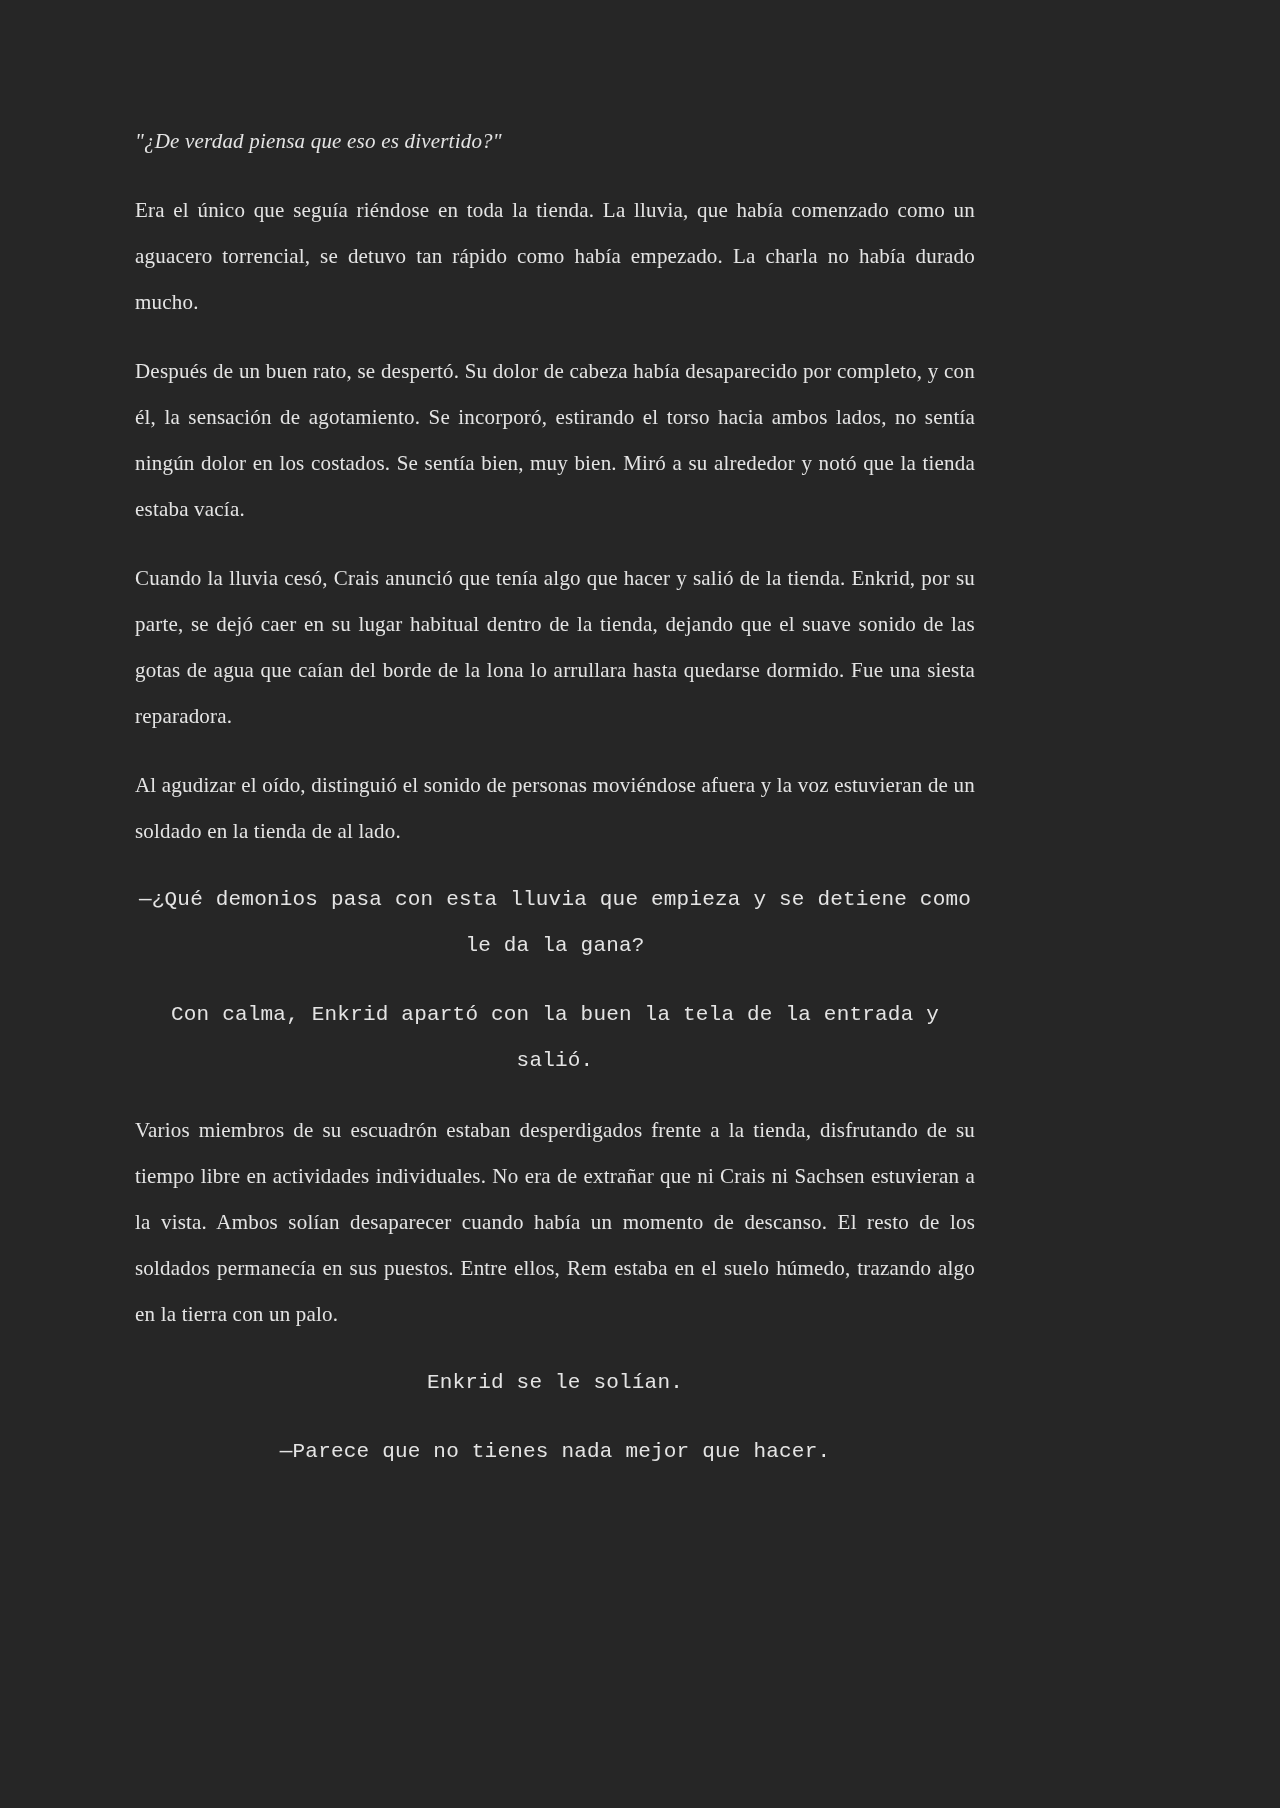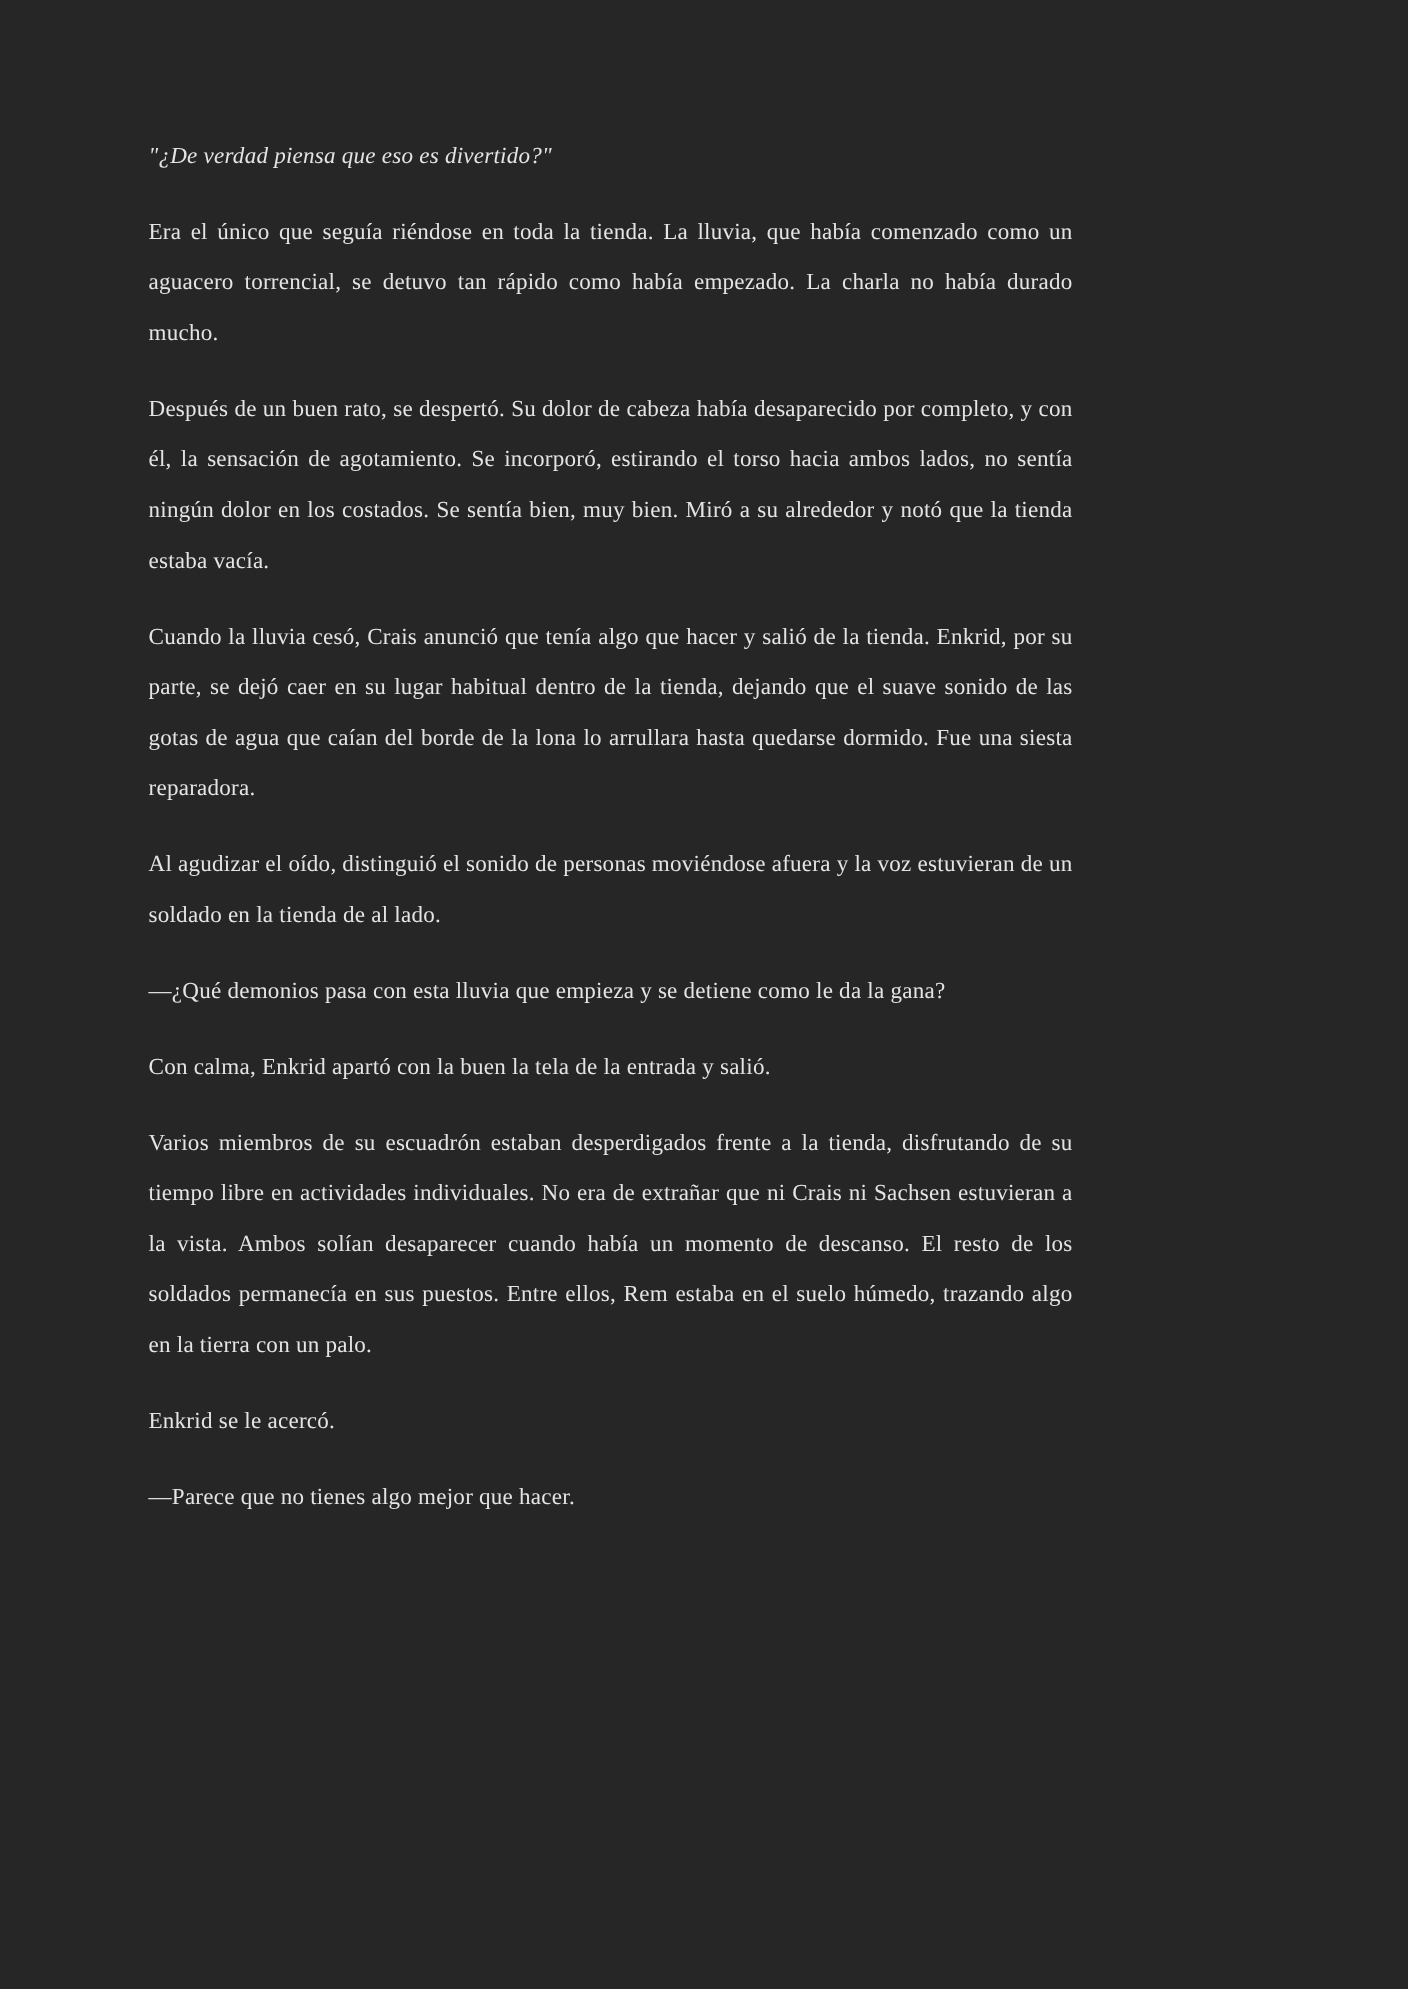--- a/index.html
+++ b/index.html
@@ -25,30 +25,31 @@
     font-size: 21px;
     line-height: 46px;
     text-align: justify;
     color: #e4e4e4;
     letter-spacing: 0.2px;
   }
   .para.italic {
     font-style: italic;
   }
   .para.single {
-    text-align: left;
+    text-align: center;
+    font-family: Liberation Mono, monospace;
   }
 </style>
 </head>
 <body>
 
 <div class="page">
   <p class="para italic">"¿De verdad piensa que eso es divertido?"</p>
   <p class="para">Era el único que seguía riéndose en toda la tienda. La lluvia, que había comenzado como un aguacero torrencial, se detuvo tan rápido como había empezado. La charla no había durado mucho.</p>
   <p class="para">Después de un buen rato, se despertó. Su dolor de cabeza había desaparecido por completo, y con él, la sensación de agotamiento. Se incorporó, estirando el torso hacia ambos lados, no sentía ningún dolor en los costados. Se sentía bien, muy bien. Miró a su alrededor y notó que la tienda estaba vacía.</p>
   <p class="para">Cuando la lluvia cesó, Crais anunció que tenía algo que hacer y salió de la tienda. Enkrid, por su parte, se dejó caer en su lugar habitual dentro de la tienda, dejando que el suave sonido de las gotas de agua que caían del borde de la lona lo arrullara hasta quedarse dormido. Fue una siesta reparadora.</p>
   <p class="para">Al agudizar el oído, distinguió el sonido de personas moviéndose afuera y la voz estuvieran de un soldado en la tienda de al lado.</p>
   <p class="para single">—¿Qué demonios pasa con esta lluvia que empieza y se detiene como le da la gana?</p>
   <p class="para single">Con calma, Enkrid apartó con la buen la tela de la entrada y salió.</p>
   <p class="para">Varios miembros de su escuadrón estaban desperdigados frente a la tienda, disfrutando de su tiempo libre en actividades individuales. No era de extrañar que ni Crais ni Sachsen estuvieran a la vista. Ambos solían desaparecer cuando había un momento de descanso. El resto de los soldados permanecía en sus puestos. Entre ellos, Rem estaba en el suelo húmedo, trazando algo en la tierra con un palo.</p>
-  <p class="para single">Enkrid se le acercó.</p>
-  <p class="para single">—Parece que no tienes algo mejor que hacer.</p>
+  <p class="para single">Enkrid se le solían.</p>
+  <p class="para single">—Parece que no tienes nada mejor que hacer.</p>
 </div>
 
 </body></html>

